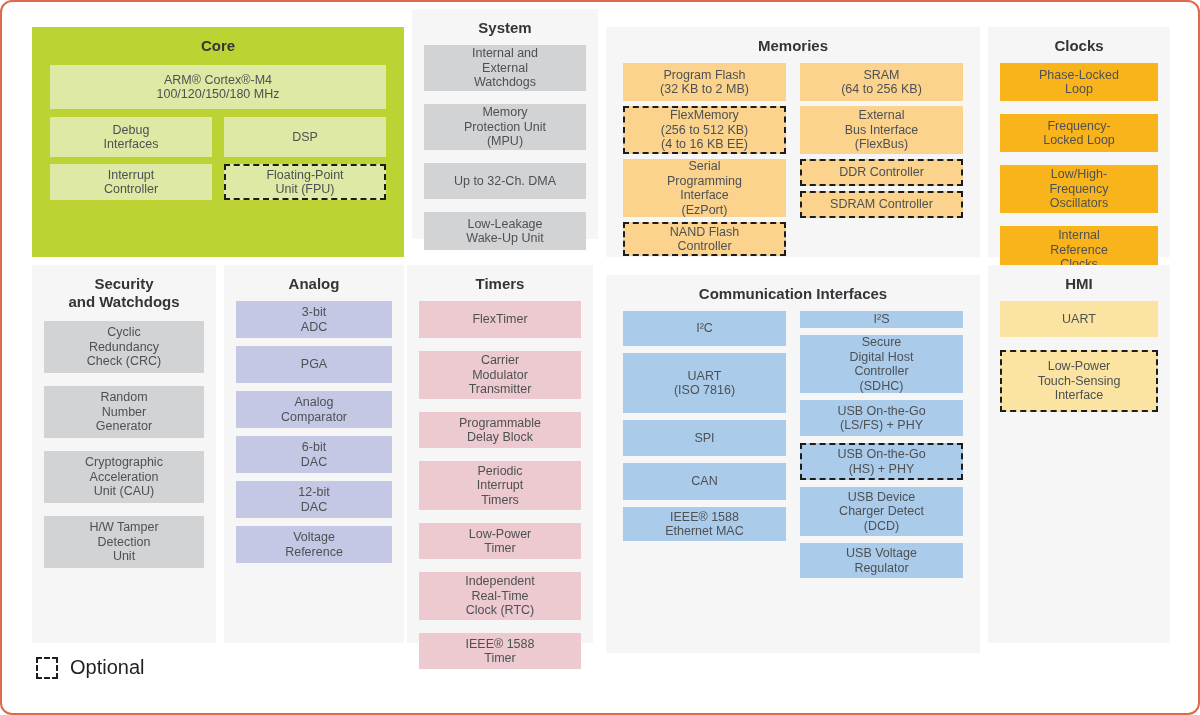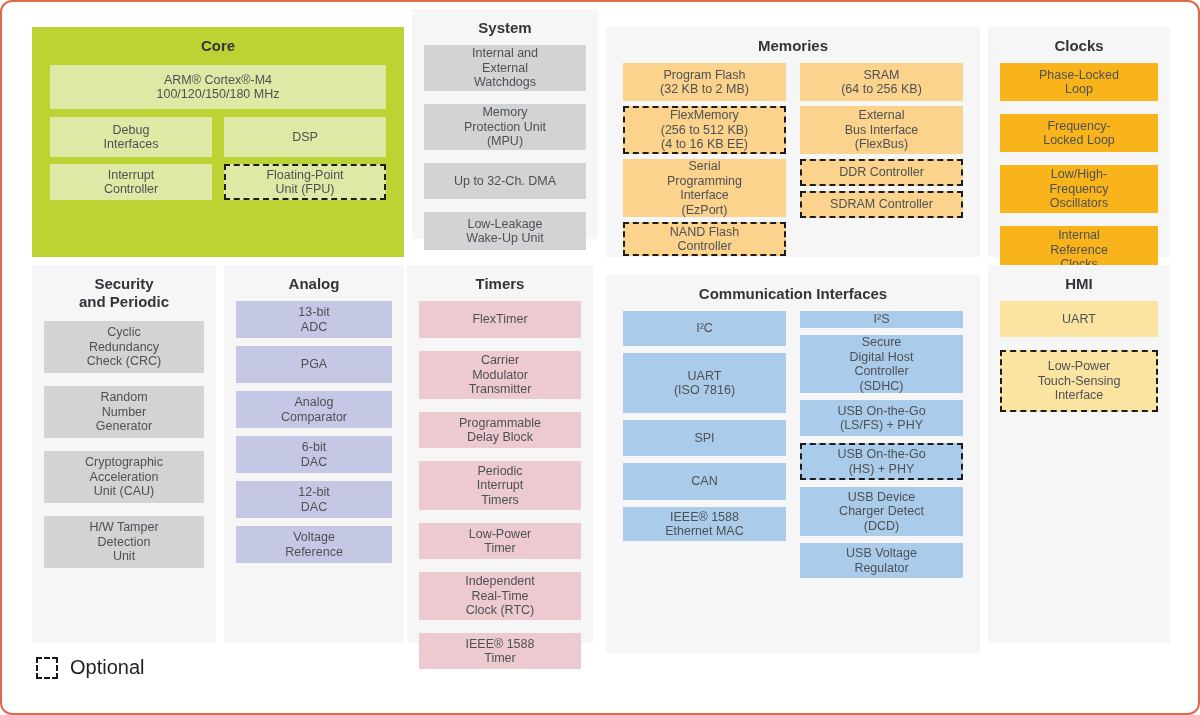--- a/index.html
+++ b/index.html
@@ -130,41 +130,41 @@
 Frequency
 Oscillators</div>
       <div class="blk clk-blk" style="height:48px">Internal
 Reference
 Clocks</div>
     </div>
   </div>
 
   <div class="section" id="security">
     <div class="sec-title">Security
-and Periodic</div>
+and Watchdogs</div>
     <div class="col pad gap6" style="padding-top:10px">
       <div class="blk sys-blk" style="height:52px">Cyclic
 Redundancy
 Check (CRC)</div>
       <div class="blk sys-blk" style="height:52px">Random
 Number
 Generator</div>
       <div class="blk sys-blk" style="height:52px">Cryptographic
 Acceleration
 Unit (CAU)</div>
       <div class="blk sys-blk" style="height:52px">H/W Tamper
 Detection
 Unit</div>
     </div>
   </div>
 
   <div class="section" id="analog">
     <div class="sec-title">Analog</div>
     <div class="col pad gap8">
-      <div class="blk ana-blk" style="height:37px">13-bit
+      <div class="blk ana-blk" style="height:37px">3-bit
 ADC</div>
       <div class="blk ana-blk" style="height:37px">PGA</div>
       <div class="blk ana-blk" style="height:37px">Analog
 Comparator</div>
       <div class="blk ana-blk" style="height:37px">6-bit
 DAC</div>
       <div class="blk ana-blk" style="height:37px">12-bit
 DAC</div>
       <div class="blk ana-blk" style="height:37px">Voltage
 Reference</div>

